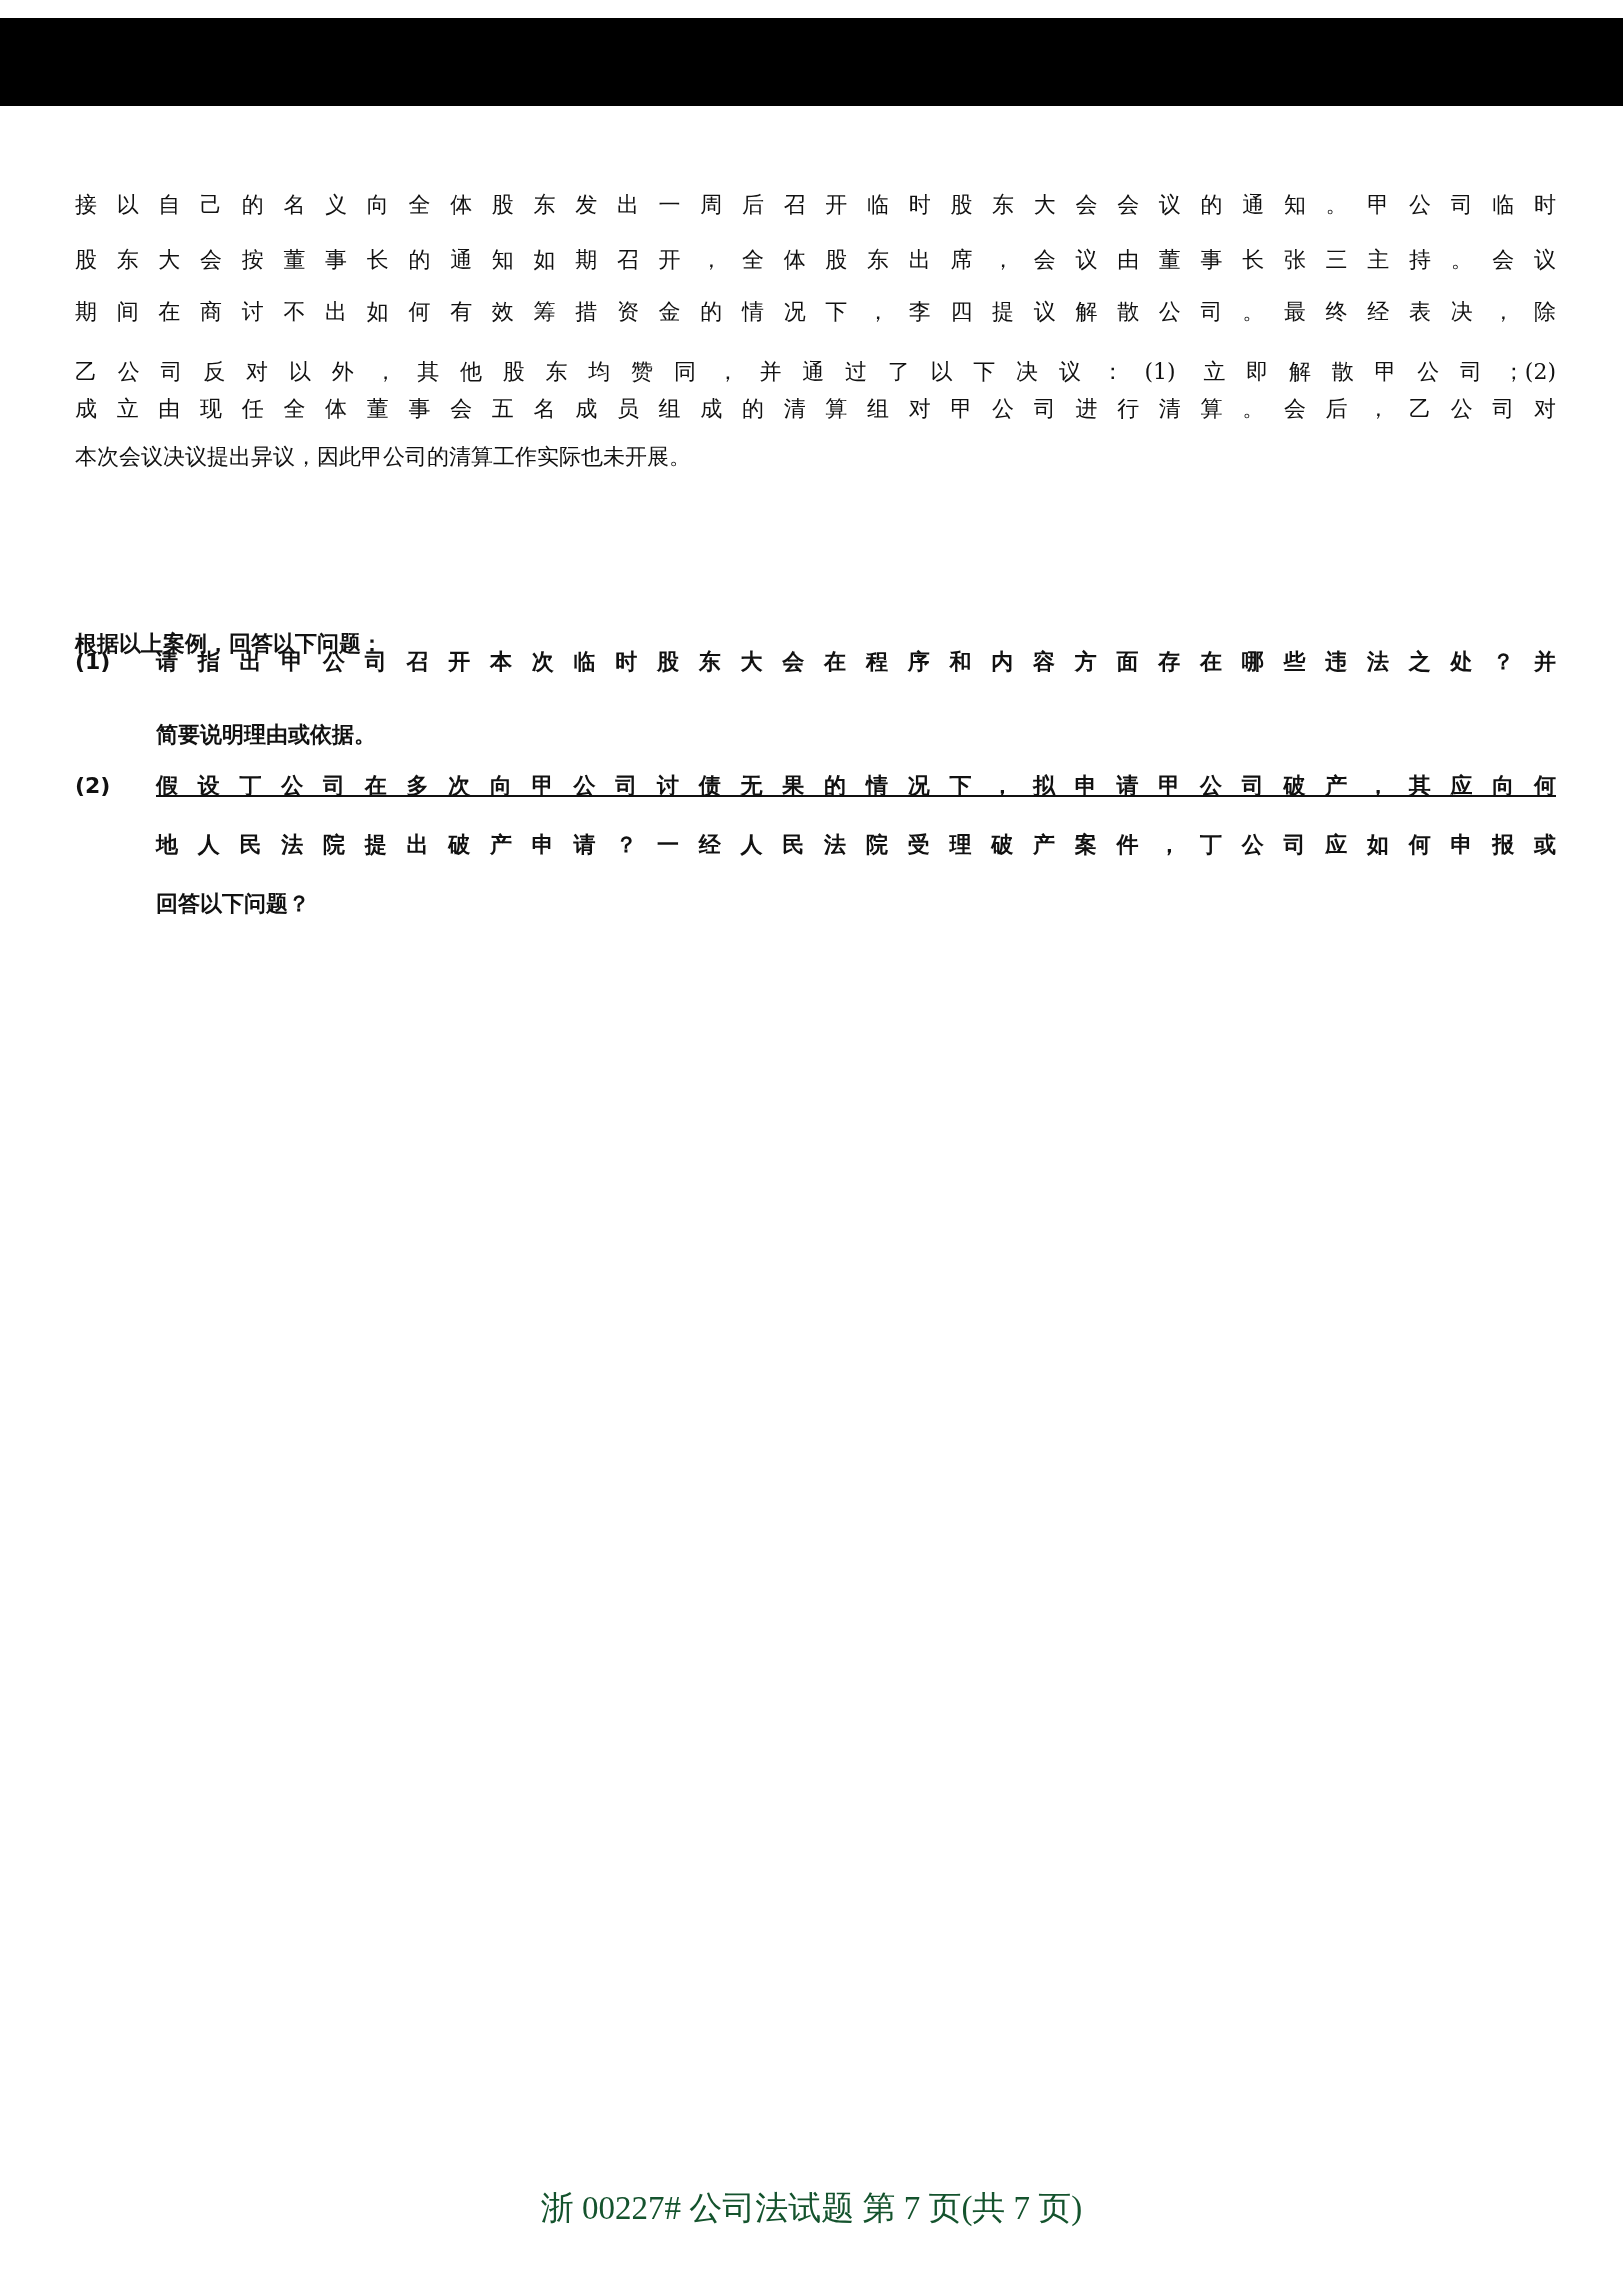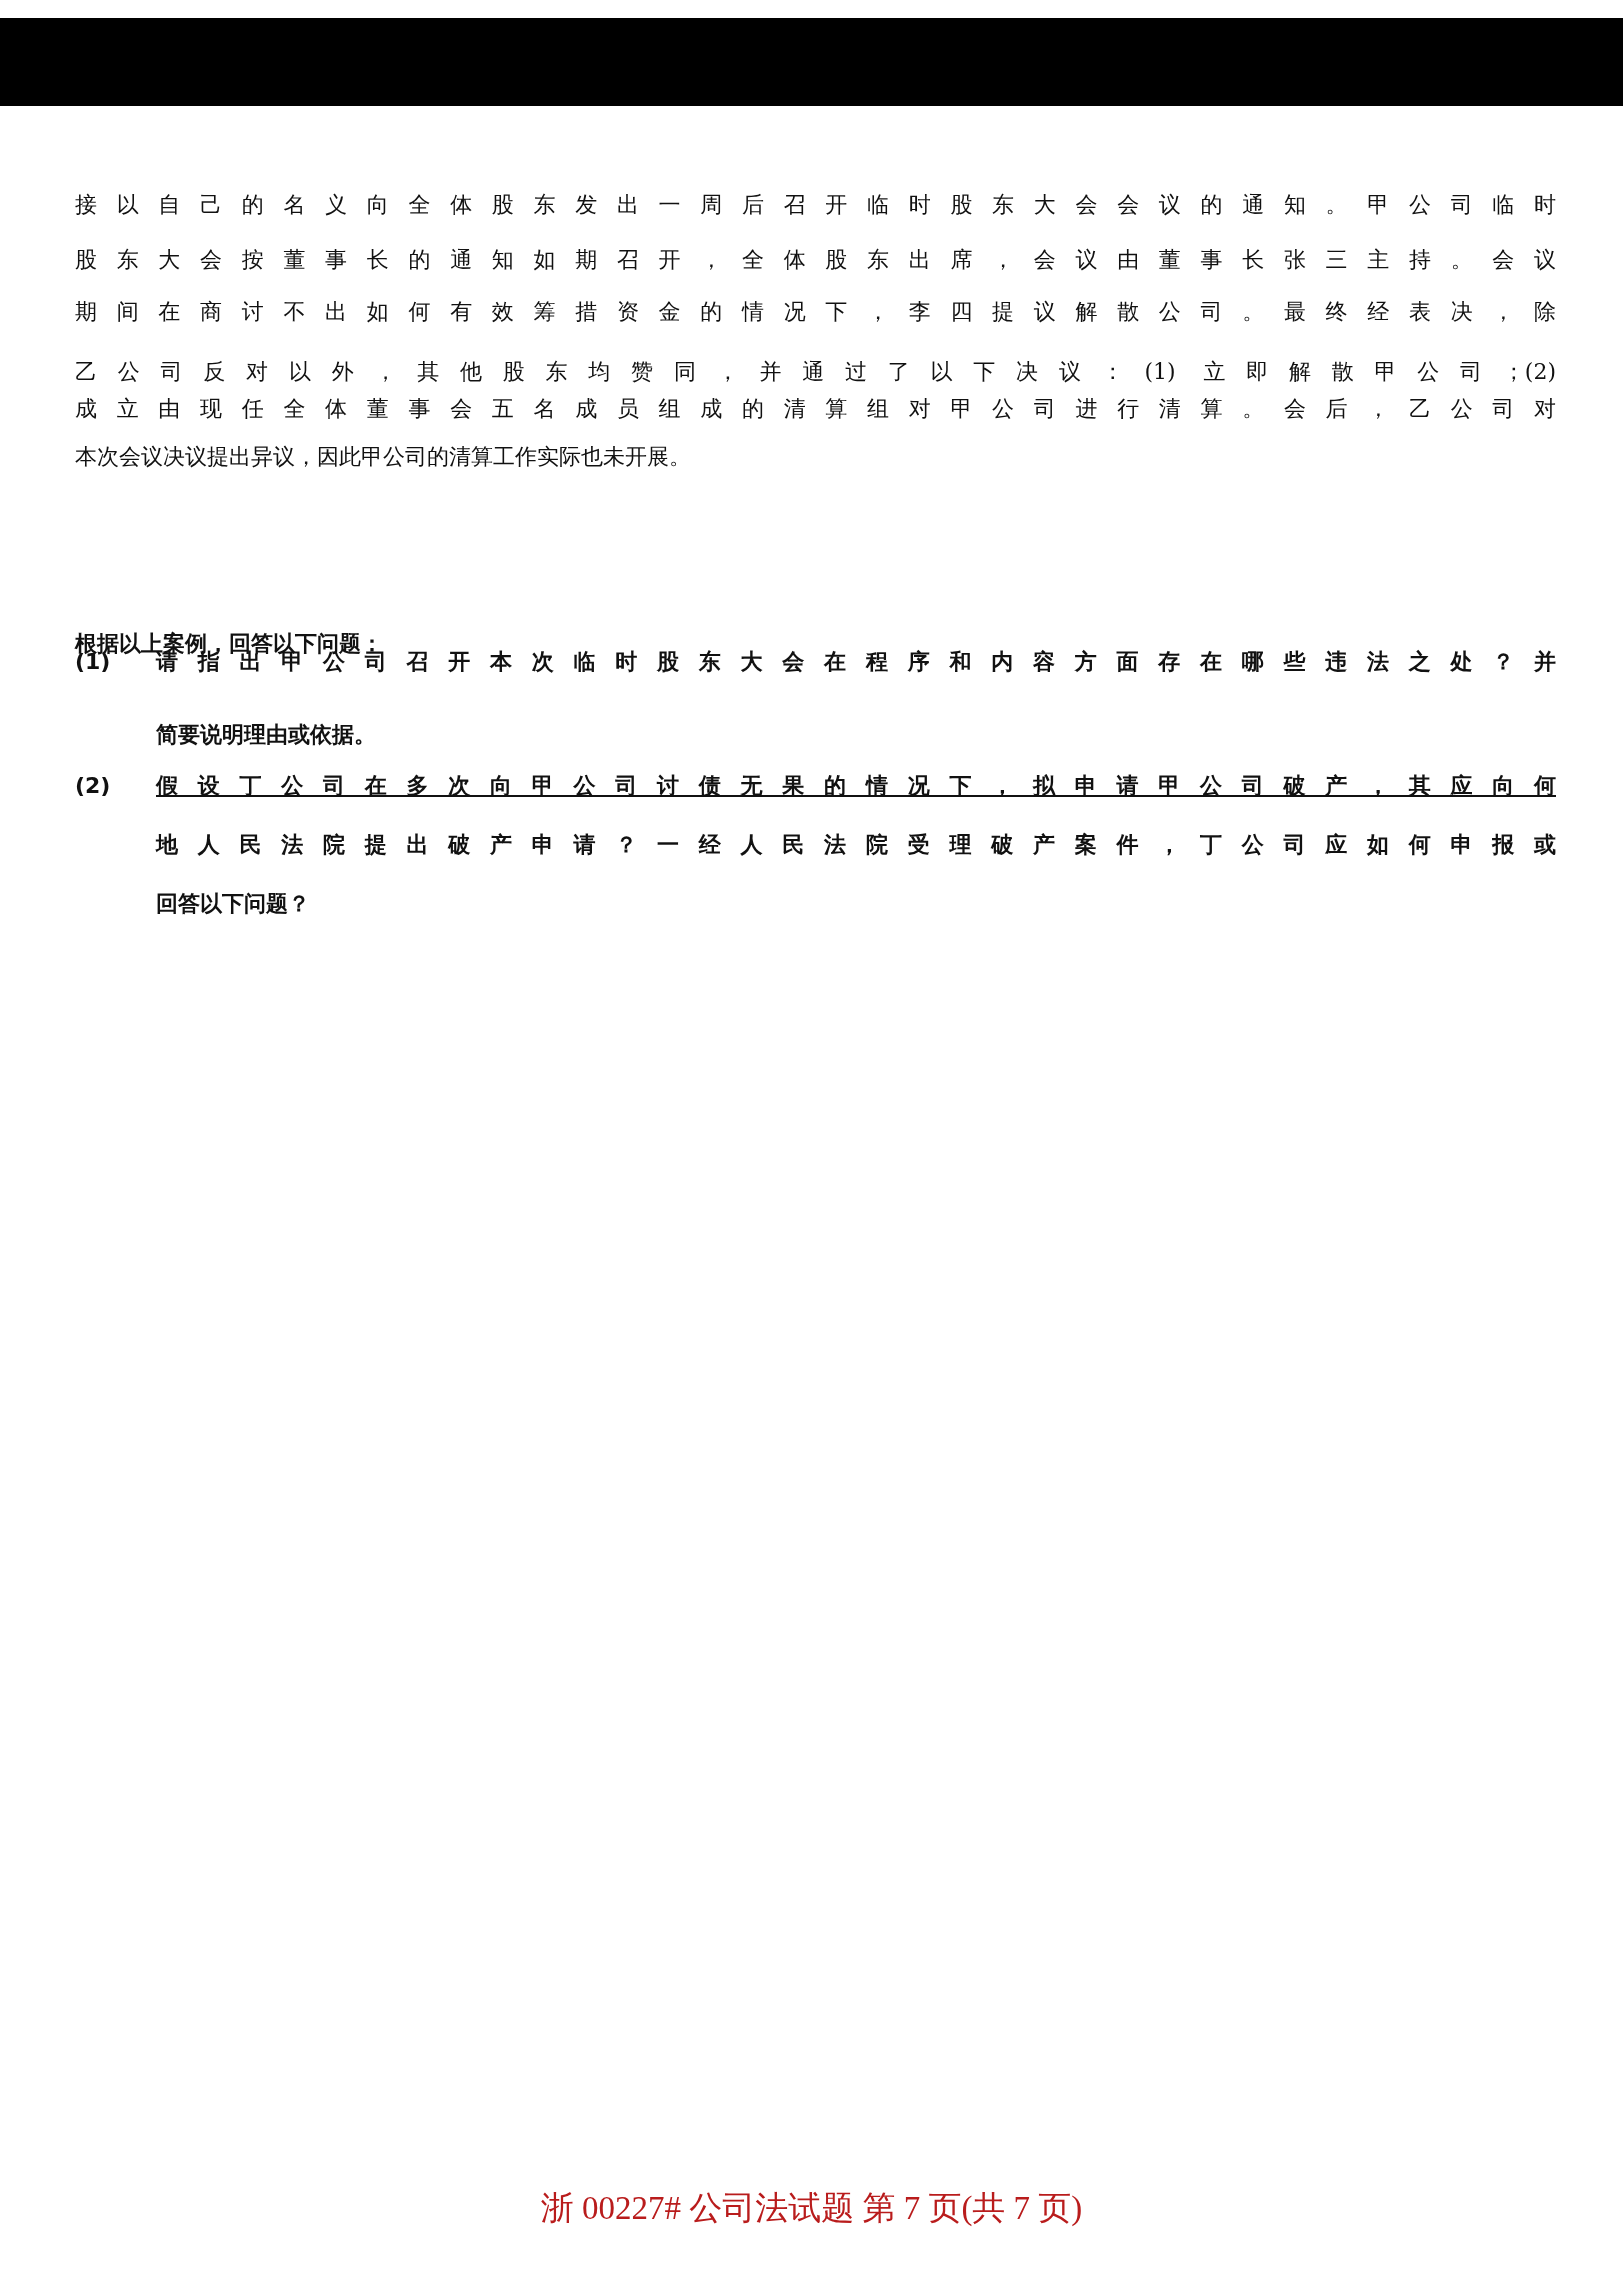--- a/index.html
+++ b/index.html
@@ -44,21 +44,21 @@
     .q-indent { left: 156px; width: 1400px; }
     .footer {
       position: absolute;
       left: 0;
       width: 1623px;
       top: 2189px;
       text-align: center;
       font-family: "Liberation Serif", serif;
       font-size: 33px;
       line-height: 39px;
-      color: #b91c1c;
+      color: #14532d;
     }
   </style>
 </head>
 <body>
 
 <div class="top-bar"></div>
 
 <div>
   <div class="line para-line" style="top:185px;">接以自己的名义向全体股东发出一周后召开临时股东大会会议的通知。甲公司临时</div>
   <div class="line para-line" style="top:240px;">股东大会按董事长的通知如期召开，全体股东出席，会议由董事长张三主持。会议</div>

